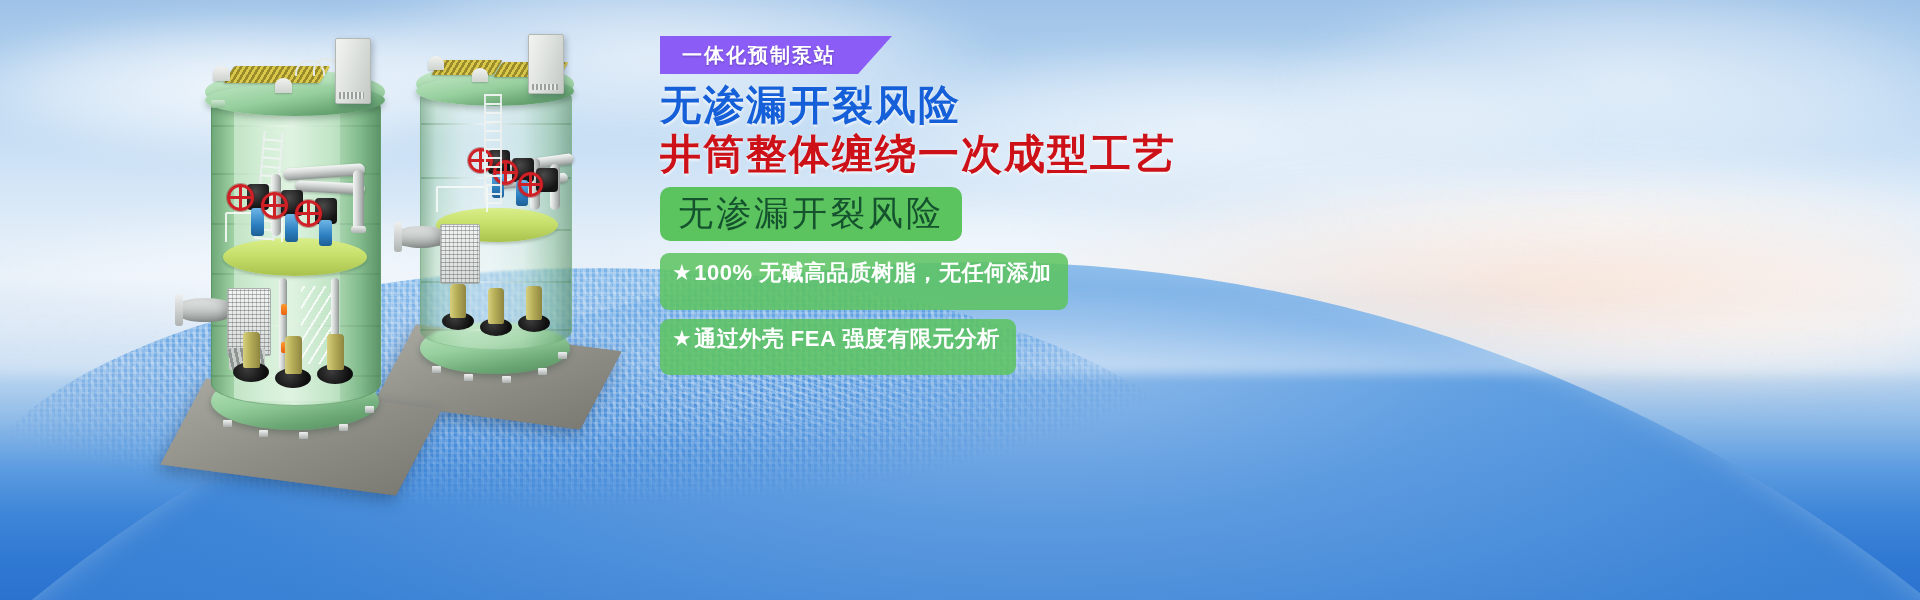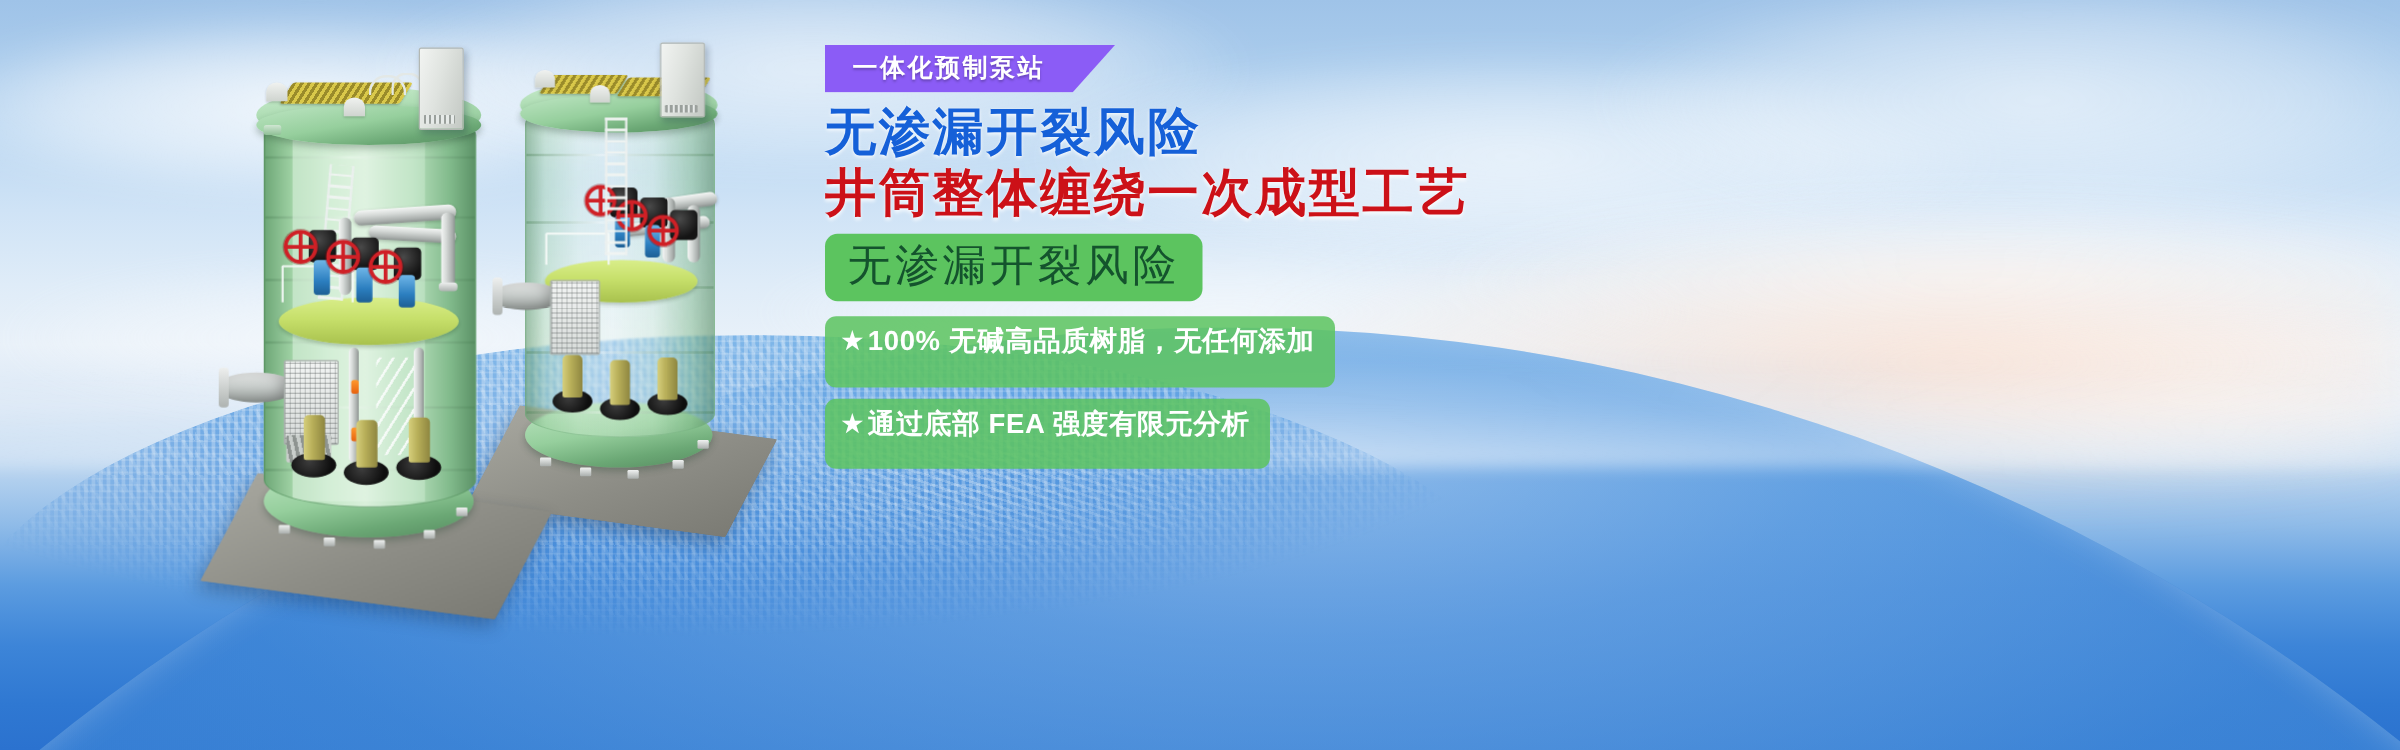--- a/index.html
+++ b/index.html
@@ -523,18 +523,18 @@
 
     <div>
       <span class="badge-main">无渗漏开裂风险</span>
     </div>
 
     <div class="features">
       <div class="feature-row">
         <span class="feature"><span class="star">★</span><span>100% 无碱高品质树脂，无任何添加</span></span>
       </div>
       <div class="feature-row">
-        <span class="feature"><span class="star">★</span><span>通过底部 FEA 强度有限元分析</span></span>
+        <span class="feature"><span class="star">★</span><span>通过外壳 FEA 强度有限元分析</span></span>
       </div>
     </div>
 
   </div>
 </div>
 
 </body></html>

